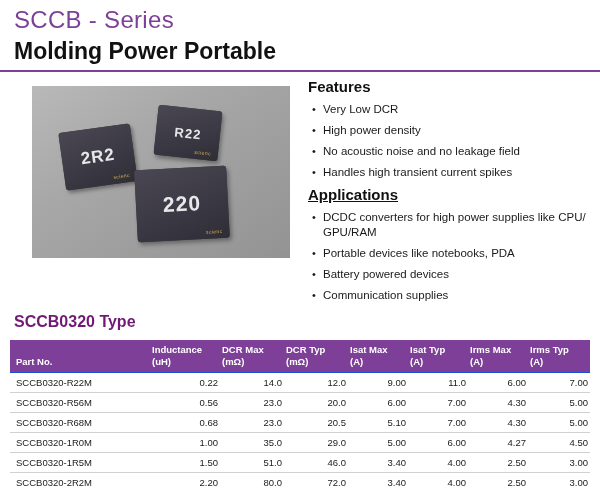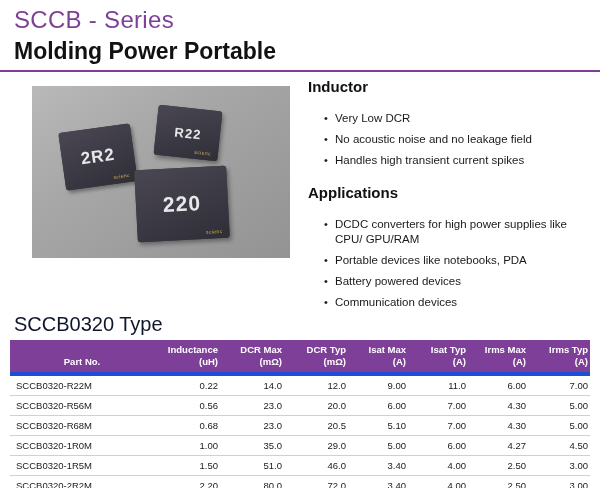--- a/index.html
+++ b/index.html
@@ -60,73 +60,73 @@
   #chip-b .code { font-size: 13px; }
   #chip-c { left: 104px; top: 82px; width: 92px; height: 72px; transform: rotate(-3deg); }
   #chip-c .code { font-size: 21px; }
 
   
   .col-right { position: absolute; left: 308px; top: 78px; width: 288px; }
   .sec-head {
     font-size: 15px; font-weight: bold; color: #111111;
     margin: 0 0 7px 0;
   }
-  .sec-head.apps { margin-top: 3px; }
-  .bullet-list { margin: 16px; padding: 0; list-style: none; }
+  .sec-head.apps { margin-top: 3px; text-decoration: underline; }
+  .bullet-list { margin: 4px; padding: 0; list-style: none; }
   .bullet-list li {
     position: relative;
     font-size: 11.5px; color: #1a1a1a;
     line-height: 15px;
     padding-left: 11px;
     margin-bottom: 6px;
   }
   .bullet-list li::before {
     content: "\2022";
     position: absolute; left: 0; top: 0;
     color: #1a1a1a; font-size: 11px;
   }
 
   
   .type-title {
     position: absolute; left: 14px; top: 313px;
-    font-size: 20px; color: #0f172a;
+    font-size: 16px; color: #701a75; font-weight: bold;
   }
   .tbl-wrap { position: absolute; left: 10px; top: 340px; width: 580px; }
   table.spec {
     width: 580px;
     border-collapse: collapse;
     font-size: 9.5px;
     color: #1a1a1a;
   }
   table.spec thead th {
     background: #7d3f98;
     color: #ffffff;
     font-weight: bold;
     font-size: 9.5px;
     padding: 4px 2px;
-    text-align: right;
+    text-align: left;
     line-height: 12px;
     border: none;
   }
   table.spec thead th.first {
-    text-align: center;
+    text-align: left;
     padding-left: 6px;
     vertical-align: bottom;
   }
   table.spec tbody td {
     padding: 4px 2px;
     text-align: right;
     border-bottom: 1px solid #cfcfd4;
     background: #ffffff;
   }
   table.spec tbody td.first {
     text-align: left;
     padding-left: 6px;
   }
-  table.spec tbody tr:first-child td { border-top: 4px solid #1d4ed8; }
+  table.spec tbody tr:first-child td { border-top: 1px solid #1d4ed8; }
   .unit { display: block; font-weight: bold; }
 </style>
 </head>
 <body>
 
 <div class="page">
 
   <div class="title-series">SCCB - Series</div>
   <div class="title-main">Molding Power Portable</div>
   <div class="header-rule"></div>
@@ -146,33 +146,34 @@
     </div>
     <div class="chip" id="chip-c">
       <div class="top">
         <span class="code">220</span>
       </div>
       <span class="brand">scienc</span>
     </div>
   </div>
 
   <div class="col-right">
-    <div class="sec-head">Inductor</div>
+    <div class="sec-head">Features</div>
     <ul class="bullet-list">
       <li>Very Low DCR</li>
+      <li>High power density</li>
       <li>No acoustic noise and no leakage field</li>
       <li>Handles high transient current spikes</li>
     </ul>
 
     <div class="sec-head apps">Applications</div>
     <ul class="bullet-list">
       <li>DCDC converters for high power supplies like CPU/ GPU/RAM</li>
       <li>Portable devices like notebooks, PDA</li>
       <li>Battery powered devices</li>
-      <li>Communication devices</li>
+      <li>Communication supplies</li>
     </ul>
   </div>
 
   <div class="type-title">SCCB0320 Type</div>
 
   <div class="tbl-wrap">
     <table class="spec">
       <thead>
         <tr>
           <th class="first" style="width:140px">

